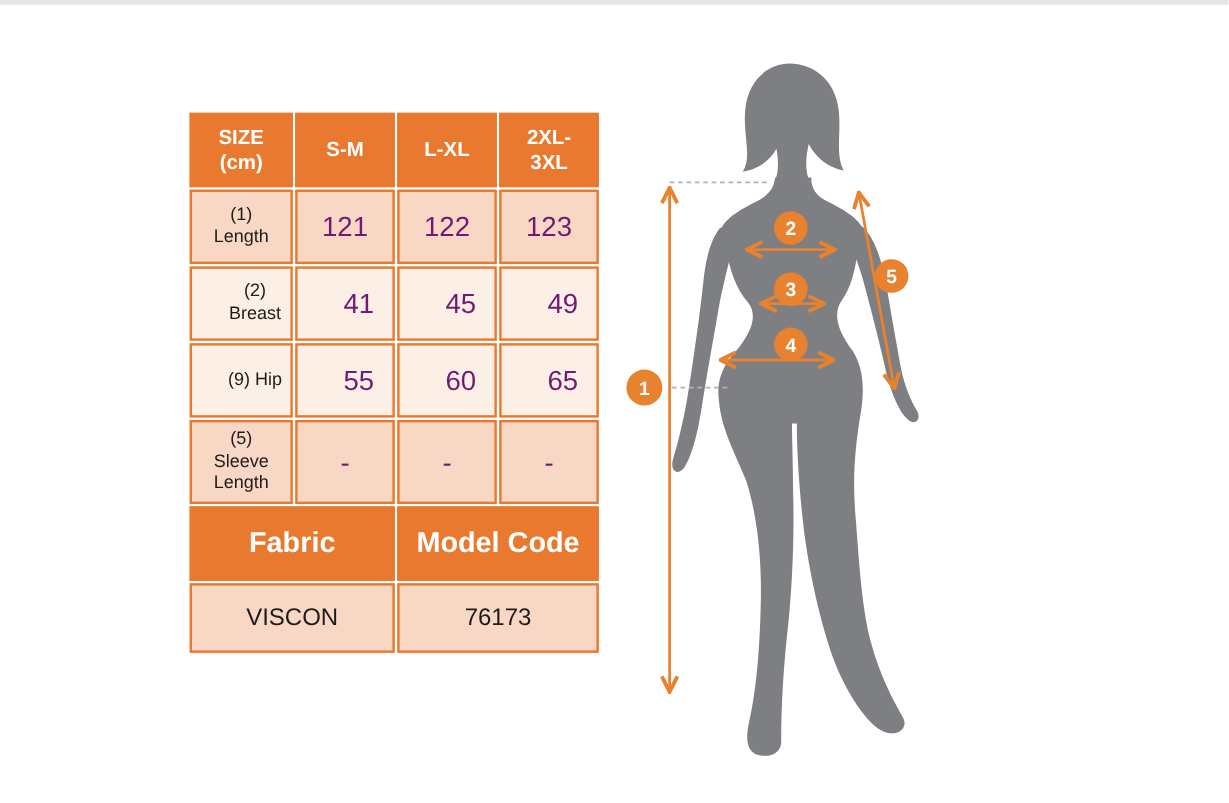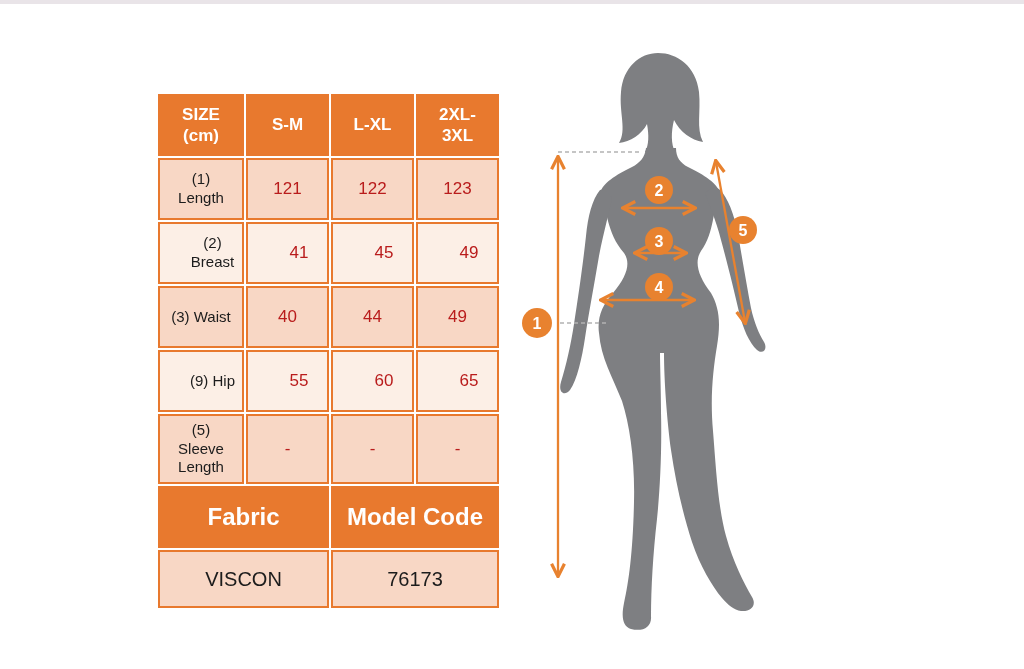--- a/index.html
+++ b/index.html
@@ -31,21 +31,21 @@
   tr.hdr{height:62px;}
   tr.hdr th{
     background:var(--orange);color:#ffffff;font-weight:bold;font-size:17px;
     line-height:1.25;white-space:pre-line;
   }
   tr.mrow{height:62px;}
   tr.mrow-tall{height:70px;}
   tr.r-dark td{background:var(--row-dark);}
   tr.r-light td{background:var(--row-light);padding-left:25px;}
   td.rlabel{font-size:15px;color:#1c1c1c;line-height:1.25;white-space:pre-line;}
-  td.rval{font-size:17px;color:#b91c1c;}
+  td.rval{font-size:23px;color:#701a75;}
   tr.info-hdr{height:62px;}
   tr.info-hdr th{background:var(--orange);color:#ffffff;font-weight:bold;font-size:24px;}
   tr.info-val{height:58px;margin-top:20px;}
   tr.info-val td{background:var(--row-dark);font-size:20px;color:#1c1c1c;}
 
   
   svg.figure{position:absolute;left:520px;top:40px;}
   .circle-num{fill:#ffffff;font-family:"Liberation Sans",sans-serif;font-weight:bold;font-size:16px;text-anchor:middle;}
 
   
@@ -80,26 +80,20 @@
       <td class="rlabel">(1)
 Length</td>
       <td class="rval">121</td>
       <td class="rval">122</td>
       <td class="rval">123</td>
     </tr>
     <tr class="mrow r-light">
       <td class="rlabel">(2) Breast</td>
       <td class="rval">41</td>
       <td class="rval">45</td>
-      <td class="rval">49</td>
-    </tr>
-    <tr class="mrow r-dark">
-      <td class="rlabel">(3) Waist</td>
-      <td class="rval">40</td>
-      <td class="rval">44</td>
       <td class="rval">49</td>
     </tr>
     <tr class="mrow r-light">
       <td class="rlabel">(9) Hip</td>
       <td class="rval">55</td>
       <td class="rval">60</td>
       <td class="rval">65</td>
     </tr>
     <tr class="mrow-tall r-dark">
       <td class="rlabel">(5)

